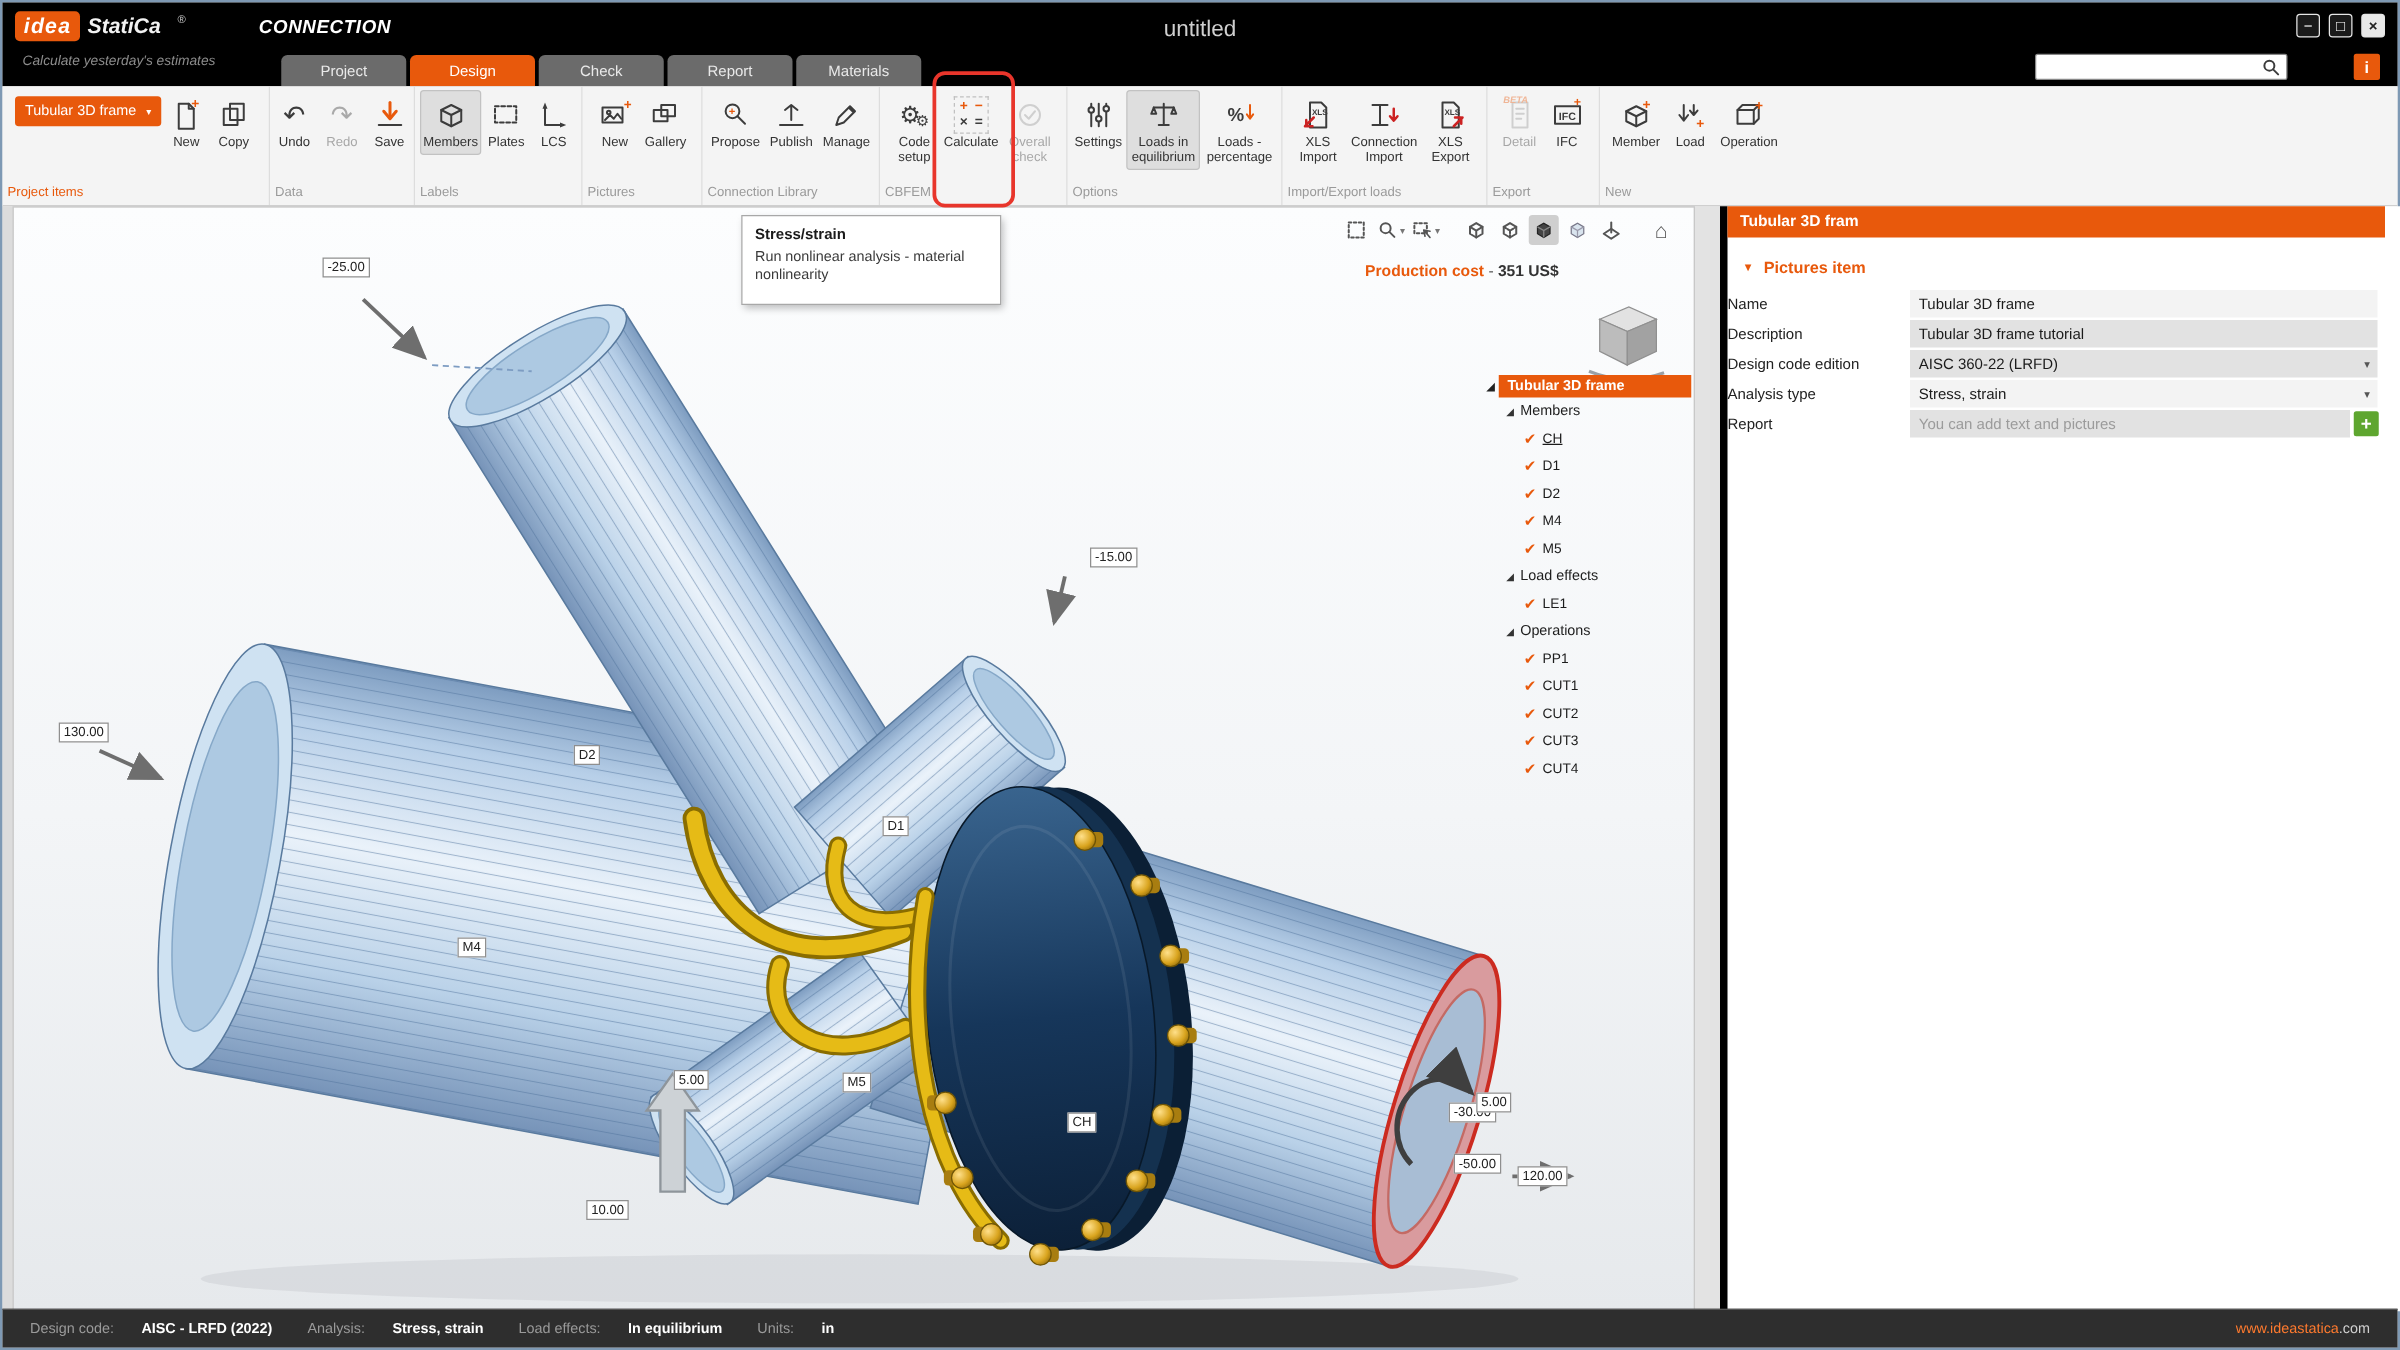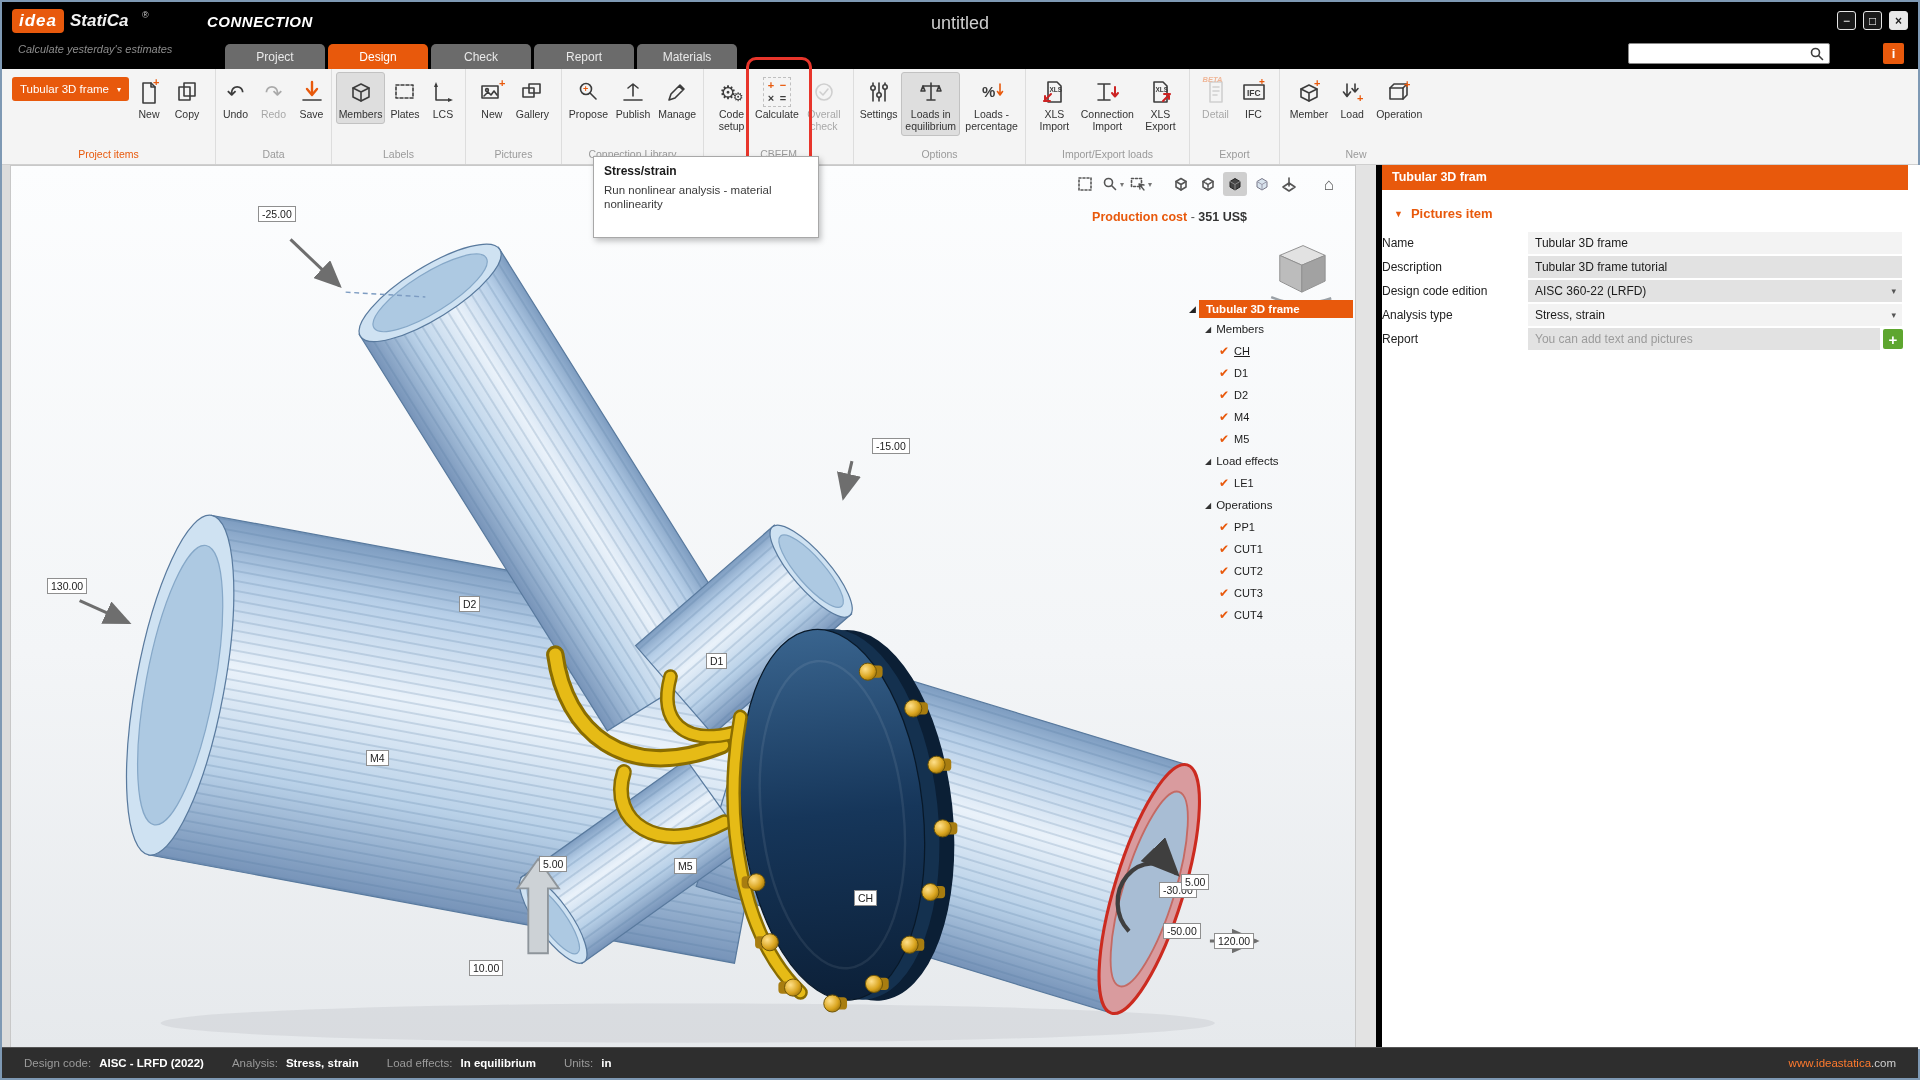--- a/index.html
+++ b/index.html
@@ -37,43 +37,43 @@
     border-radius:2px;display:flex;align-items:center}
   .search input{flex:1;border:none;outline:none;height:17px;font-size:12px;padding:0 6px;background:transparent}
   .infobtn{position:absolute;right:14px;top:3px;width:21px;height:21px;background:var(--orange);color:#fff;
     font-weight:bold;font-size:13px;display:flex;align-items:center;justify-content:center;border-radius:2px}
 
   
   .ribbon{position:absolute;top:67px;left:0;right:0;height:96px;background:var(--ribbon-bg);
     border-bottom:1px solid #cfcfcf;display:flex}
   .rgroup{display:flex;flex-direction:column;border-right:1px solid #ddd;padding:3px 4px 0;flex:0 0 auto}
   .rgroup-items{display:flex;flex:1;align-items:flex-start;justify-content:center;gap:2px}
-  .rgroup-label{text-align:center;font-size:10.5px;color:#9a9a9a;padding:1px 0 4px;white-space:nowrap}
+  .rgroup-label{text-align:left;font-size:10.5px;color:#9a9a9a;padding:1px 0 4px;white-space:nowrap}
   .rgroup-label.accent{color:var(--orange)}
   .rbtn{display:flex;flex-direction:column;align-items:center;padding:4px 3px 2px;min-width:36px;
     border-radius:3px;border:1px solid transparent}
   .rbtn .ictop{height:30px;display:flex;align-items:center;justify-content:center}
   .rbtn .lbl{font-size:10.5px;color:#333;line-height:1.12;text-align:center;margin-top:2px;max-width:58px}
   .rbtn.pressed{background:#dedede;border-color:#c2c2c2}
   .rbtn.disabled{opacity:.4}
   .glyph{font-size:21px;color:var(--dark-ink);line-height:1}
   svg.ic{stroke:var(--dark-ink);fill:none;stroke-width:1.6;stroke-linecap:round;stroke-linejoin:round;display:block}
   .pi-dropdown{margin-top:5px;height:24px;background:var(--orange);color:#fff;border-radius:3px;
     display:flex;align-items:center;padding:0 8px;font-size:11.5px;gap:8px;white-space:nowrap}
   .beta-tag{position:absolute;font-size:7.5px;color:var(--orange);font-style:italic;font-weight:bold;top:2px;left:4px}
   .calc-grid{display:grid;grid-template-columns:12px 12px;grid-template-rows:13px 13px;
     font-weight:bold;font-size:11px;text-align:center;line-height:13px;border:1px dashed #c0c0c0;padding:1px}
 
   
   .calc-highlight{position:absolute;left:744px;top:55px;width:66px;height:109px;border:3.5px solid #e8352b;
     border-radius:10px;z-index:40;pointer-events:none}
 
   
-  .tooltip{position:absolute;left:591px;top:154px;width:226px;background:#fff;border:1px solid #a8a8a8;
-    box-shadow:2px 3px 6px rgba(0,0,0,.25);z-index:50;padding:7px 10px 25px}
+  .tooltip{position:absolute;left:591px;top:170px;width:208px;background:#fff;border:1px solid #a8a8a8;
+    box-shadow:2px 3px 6px rgba(0,0,0,.25);z-index:50;padding:7px 10px 15px}
   .tooltip .tt-title{font-size:12px;font-weight:bold;color:#1a1a1a;margin-bottom:5px}
   .tooltip .tt-body{font-size:11.5px;color:#3a3a3a;line-height:1.25}
 
   
   .main{position:absolute;top:163px;left:0;right:0;bottom:31px;background:#dcdcdc}
   .viewport{position:absolute;left:8px;top:0;width:1346px;height:884px;overflow:hidden;
     background:linear-gradient(#fcfdfe 0%,#f3f5f7 55%,#e6e9ec 100%);border:1px solid #c8c8c8}
   .scene{position:absolute;left:0;top:0}
   .vlabel{position:absolute;background:#fff;border:1px solid #8f8f8f;padding:0 3px;font-size:10.5px;
     color:#222;line-height:14px;white-space:nowrap;z-index:8}
@@ -116,21 +116,21 @@
   .pv.bg1{background:#f3f3f3}
   .pv.bg2{background:#e2e2e2}
   .pv .chev{position:absolute;right:6px;color:#555;font-size:9px}
   .pv.report{width:352px;color:#9b9b9b}
   .add-btn{width:20px;height:20px;margin-left:3px;background:#5ea62f;color:#fff;font-weight:bold;
     display:flex;align-items:center;justify-content:center;font-size:15px;border-radius:2px}
 
   
   .statusbar{position:absolute;left:0;right:0;bottom:0;height:31px;background:#2e2e2e;border-top:1px solid #555;
     display:flex;align-items:center;padding:0 22px;gap:28px;font-size:11.5px}
-  .sb-item{display:flex;gap:8px;align-items:flex-start}
+  .sb-item{display:flex;gap:22px;align-items:flex-start}
   .sb-label{color:#9a9a9a}
   .sb-value{color:#fff;font-weight:bold}
   .sb-site{margin-left:auto;font-size:11.5px}
   .sb-site .main-part{color:#ff7a2e}
   .sb-site .tld{color:#cfcfcf}
 </style>
 </head>
 <body>
 
 <div class="window">

